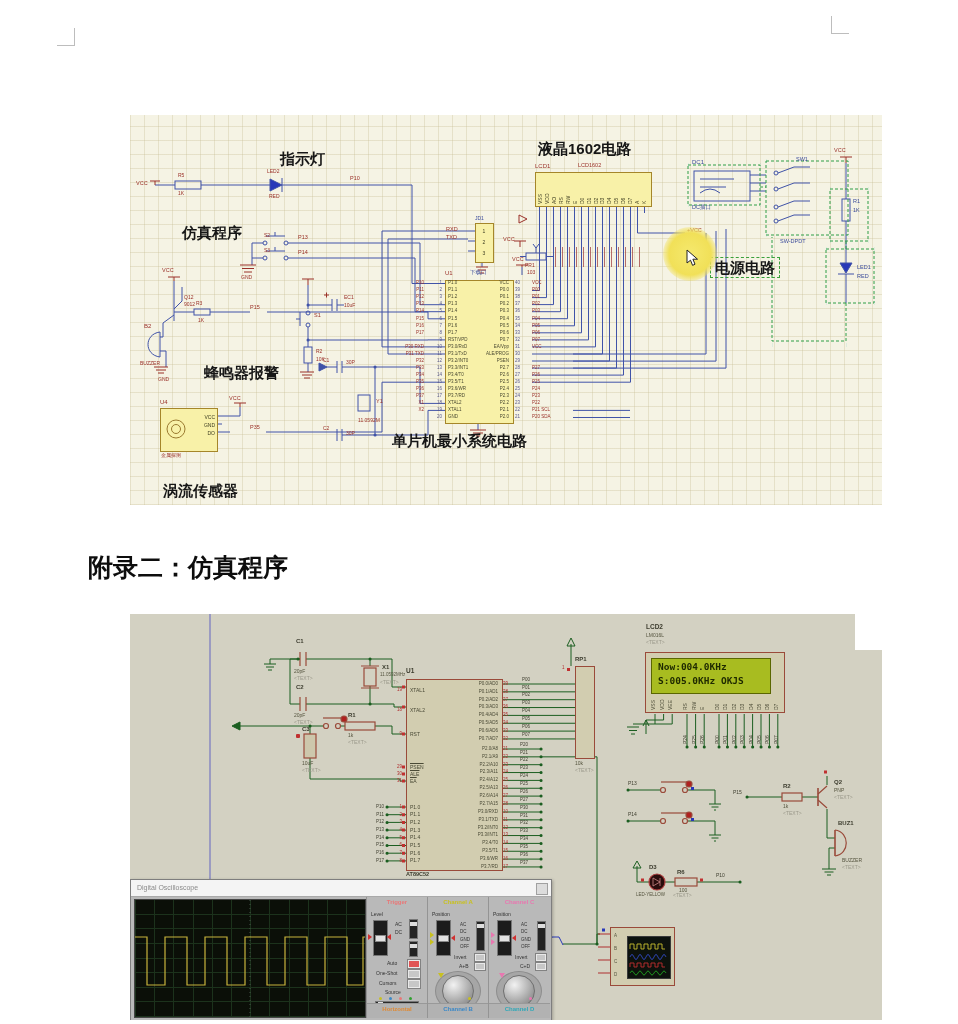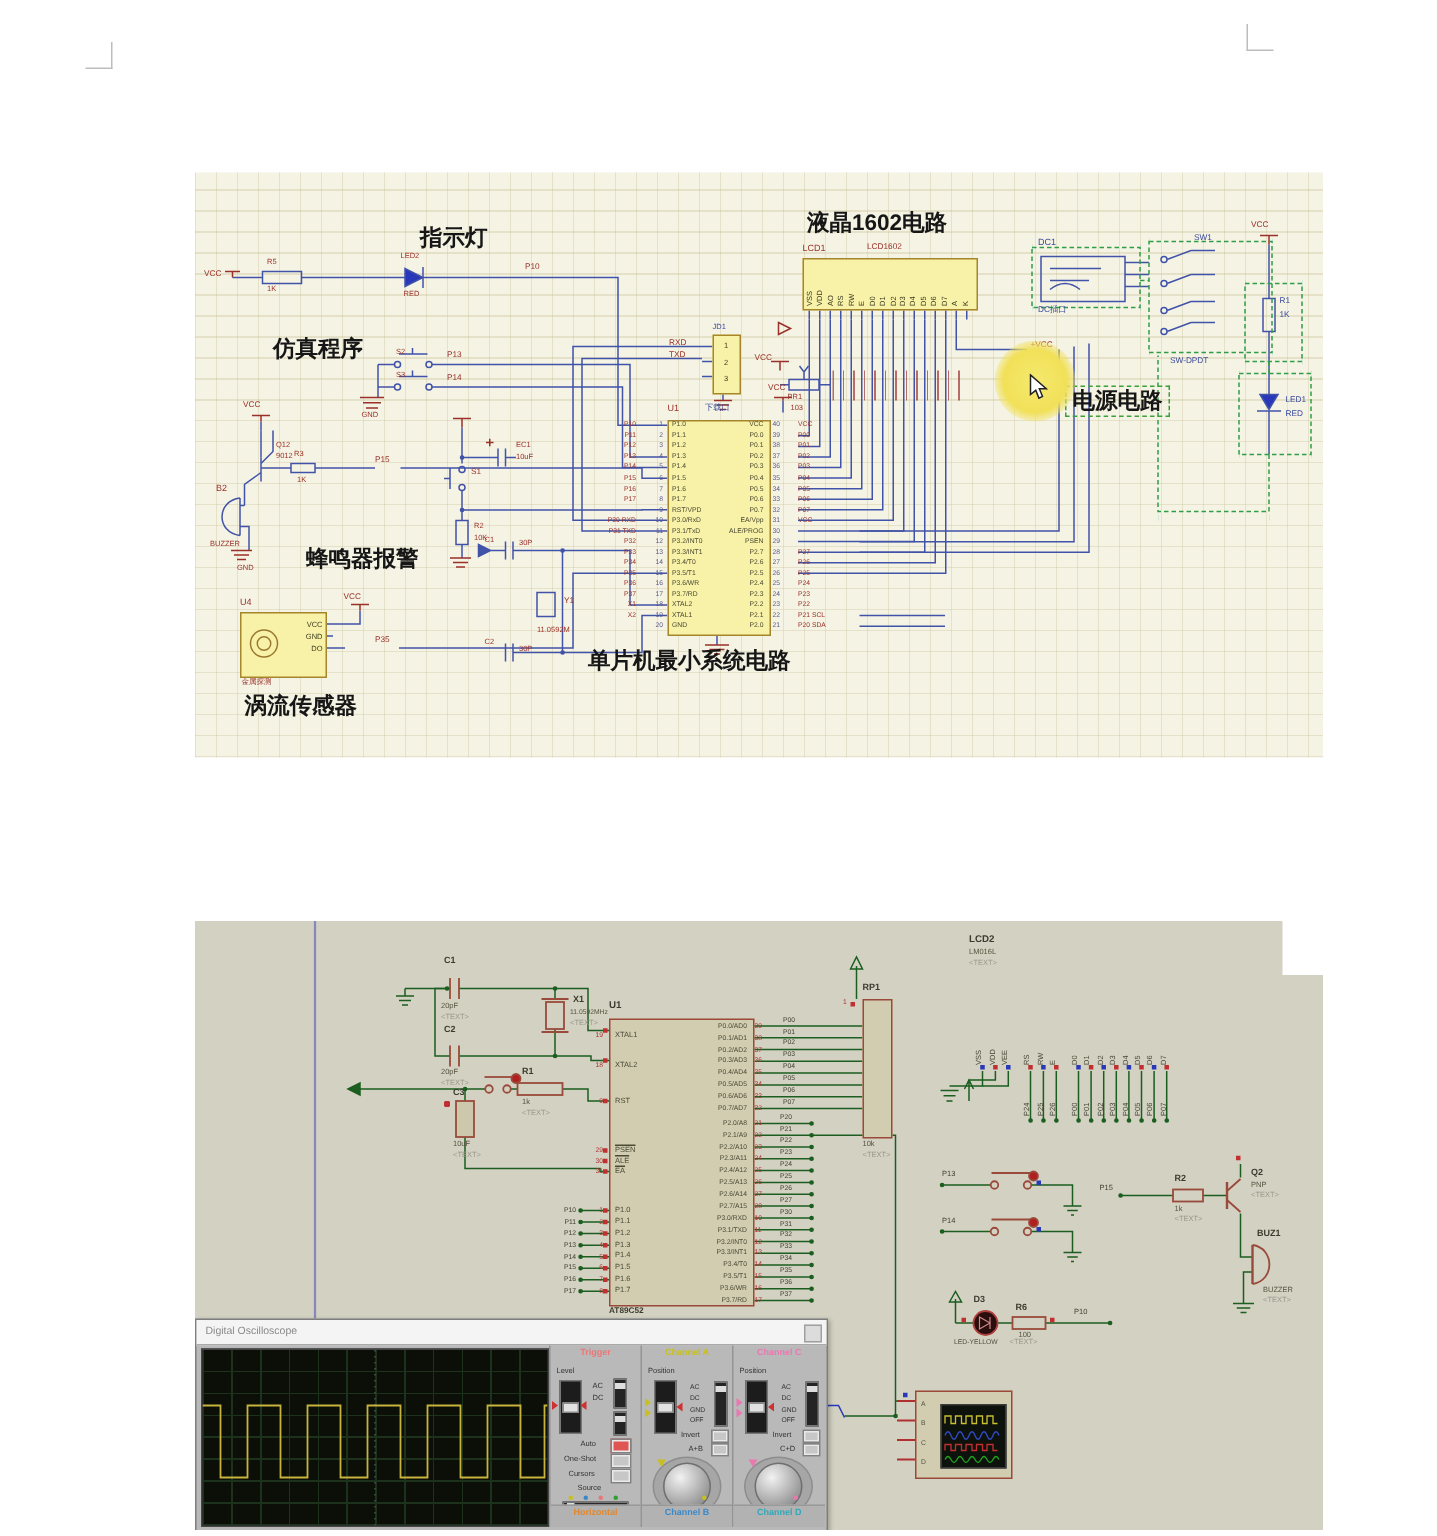--- a/index.html
+++ b/index.html
@@ -369,21 +369,21 @@
         <div class="f4 r">P20 SDA</div>
       </div>
 
     <div class="dash-red" style="left:425px;top:132px;width:88px;height:20px"></div>
 
     <div class="t cn" style="left:150px;top:36px">指示灯</div>
     <div class="t cn" style="left:52px;top:110px">仿真程序</div>
     <div class="t cn" style="left:408px;top:26px">液晶1602电路</div>
     <div class="t cn" style="left:74px;top:250px">蜂鸣器报警</div>
     <div class="t cn" style="left:262px;top:318px">单片机最小系统电路</div>
-    <div class="t cn" style="left:33px;top:348px">涡流传感器</div>
+    <div class="t cn" style="left:33px;top:368px">涡流传感器</div>
     <div class="t cn pwrcap" style="left:580px;top:142px">电源电路</div>
 
     <div class="t r f55" style="left:6px;top:66px">VCC</div>
     <div class="t r f5" style="left:48px;top:58px">R5</div>
     <div class="t r f5" style="left:48px;top:76px">1K</div>
     <div class="t r f5" style="left:137px;top:54px">LED2</div>
     <div class="t r f5" style="left:139px;top:79px">RED</div>
     <div class="t r f55" style="left:220px;top:61px">P10</div>
     <div class="t r f5" style="left:134px;top:118px">S2</div>
     <div class="t r f55" style="left:168px;top:120px">P13</div>
@@ -434,20 +434,21 @@
     <div class="t bl f55" style="left:727px;top:150px">LED1</div>
     <div class="t bl f55" style="left:727px;top:159px">RED</div>
     <div class="t r f55" style="left:704px;top:33px">VCC</div>
 
     <div class="hl" style="left:533px;top:112px;width:54px;height:54px"></div>
     <svg class="cursor" style="left:556px;top:134px" width="13" height="18">
       <polygon points="1,1 1,14 4.5,11.2 6.6,16.4 9,15.2 6.9,10.2 11.5,10.2" fill="#fff" stroke="#222" stroke-width="1"></polygon>
     </svg>
   </div>
 
+  <div class="t h" style="left:88px;top:555px">附录二：仿真程序</div>
 
   <div class="fig fig2">
     <div style="position:absolute;left:725px;top:0;width:27px;height:36px;background:#fff"></div>
 
     <svg width="752" height="406" style="position:absolute;left:0;top:0">
       <path d="M80,0 V265" stroke="#8888c0" fill="none" stroke-width="1.5"></path>
       <g stroke="#1b5e20" fill="none" stroke-width="1">
         <path d="M168,45 H140 M140,45 V50 M134,50 H146 M136,53 H144 M138,56 H142"></path>
         <path d="M168,45 H170 M176,45 H240 M176,90 H240 M170,45 H160 V90 H170"></path>
         <path d="M240,45 V52 M240,72 V90"></path>
@@ -898,20 +899,27 @@
     <div class="t gx f6" style="left:252px;top:50px">X1</div>
     <div class="t gv f4" style="left:250px;top:59px">11.0592MHz</div>
     <div class="t gy f5" style="left:250px;top:66px">&lt;TEXT&gt;</div>
     <div class="t gx f6" style="left:218px;top:98px">R1</div>
     <div class="t gv f5" style="left:218px;top:119px">1k</div>
     <div class="t gy f5" style="left:218px;top:126px">&lt;TEXT&gt;</div>
     <div class="t gx f6" style="left:172px;top:112px">C3</div>
     <div class="t gv f5" style="left:172px;top:147px">10uF</div>
     <div class="t gy f5" style="left:172px;top:154px">&lt;TEXT&gt;</div>
 
+    <div class="tbox" style="left:515px;top:38px;width:138px;height:59px;border-width:1.5px">
+      <div style="position:absolute;left:5px;top:5px;width:118px;height:34px;background:#a8bc20;border:1px solid #5a6600;
+                  font-family:'DejaVu Sans Mono',monospace;font-weight:bold;font-size:9.5px;color:#1f2a00;white-space:pre">
+        <div class="t" style="left:6px;top:3px">Now:004.0KHz</div>
+        <div class="t" style="left:6px;top:17px">S:005.0KHz  OKJS</div>
+      </div>
+    </div>
     <div class="t gx f65" style="left:516px;top:10px">LCD2</div>
     <div class="t gv f5" style="left:516px;top:19px">LM016L</div>
     <div class="t gy f5" style="left:516px;top:26px">&lt;TEXT&gt;</div>
     <div class="vrow" style="left:520px;top:79px;width:26px;height:17px">
         <span style="color:#4a4a36">VSS</span>
         <span style="color:#4a4a36">VDD</span>
         <span style="color:#4a4a36">VEE</span>
       </div>
     <div class="vrow" style="left:552px;top:79px;width:26px;height:17px">
         <span style="color:#4a4a36">RS</span>

